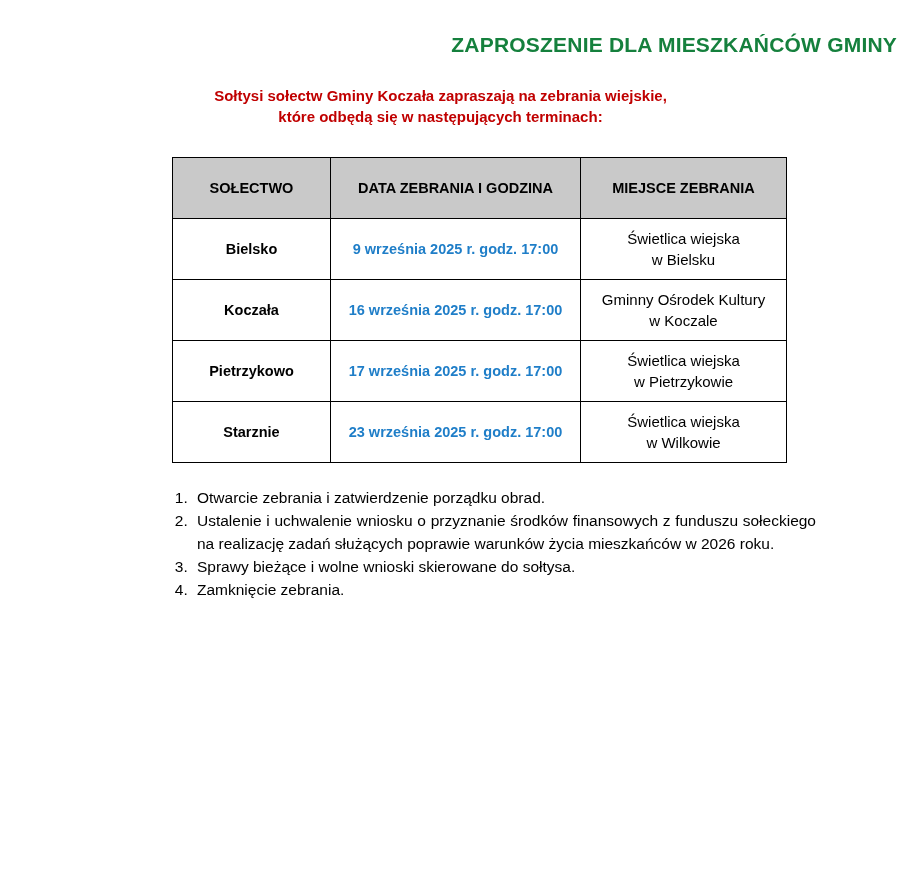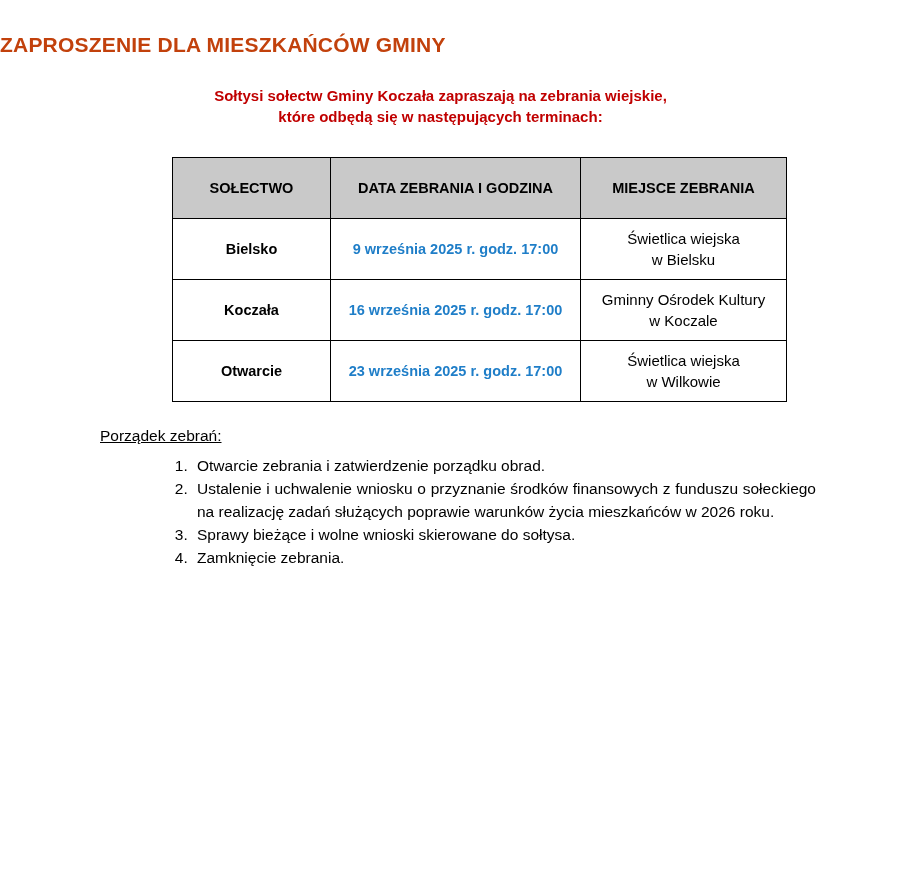--- a/index.html
+++ b/index.html
@@ -6,22 +6,22 @@
   html, body {
     margin: 0; padding: 0;
     width: 897px; height: 884px;
     background: #ffffff;
     color: #000000;
     font-family: "Liberation Sans", "DejaVu Sans", sans-serif;
     overflow: hidden;
   }
   .doc-title {
     margin: 33px 0 0 0;
-    text-align: left;
-    color: #c2410c;
+    text-align: right;
+    color: #15803d;
     font-weight: bold;
     font-size: 21px;
     letter-spacing: 0.2px;
   }
   .doc-subtitle {
     margin: 28px 16px 0 0;
     text-align: center;
     color: #C00000;
     font-weight: bold;
     font-size: 15px;
@@ -113,34 +113,41 @@
 
   <tr>
     <td class="c-name">Koczała</td>
     <td class="c-date">16 września 2025 r. godz. 17:00</td>
     <td class="c-place">
       <div>Gminny Ośrodek Kultury</div>
       <div>w Koczale</div>
     </td>
   </tr>
 
+  <tr>
+    <td class="c-name">Pietrzykowo</td>
+    <td class="c-date">17 września 2025 r. godz. 17:00</td>
+    <td class="c-place">
+      <div>Świetlica wiejska</div>
+      <div>w Pietrzykowie</div>
+    </td>
+  </tr>
 
   <tr>
-    <td class="c-name">Otwarcie</td>
+    <td class="c-name">Starznie</td>
     <td class="c-date">23 września 2025 r. godz. 17:00</td>
     <td class="c-place">
       <div>Świetlica wiejska</div>
       <div>w Wilkowie</div>
     </td>
   </tr>
 </tbody>
 </table>
 
 <div class="agenda">
-  <div class="agenda-heading">Porządek zebrań:</div>
   <ol class="agenda-list">
   <li>Otwarcie zebrania i zatwierdzenie porządku obrad.</li>
 
   <li>Ustalenie i uchwalenie wniosku o przyznanie środków finansowych z funduszu sołeckiego na realizację zadań służących poprawie warunków życia mieszkańców w 2026 roku.</li>
 
   <li>Sprawy bieżące i wolne wnioski skierowane do sołtysa.</li>
 
   <li>Zamknięcie zebrania.</li>
 </ol>
 </div>

